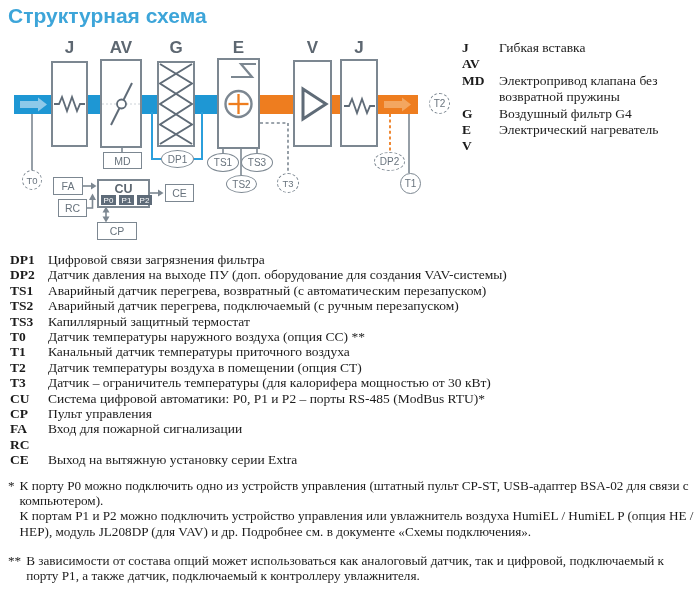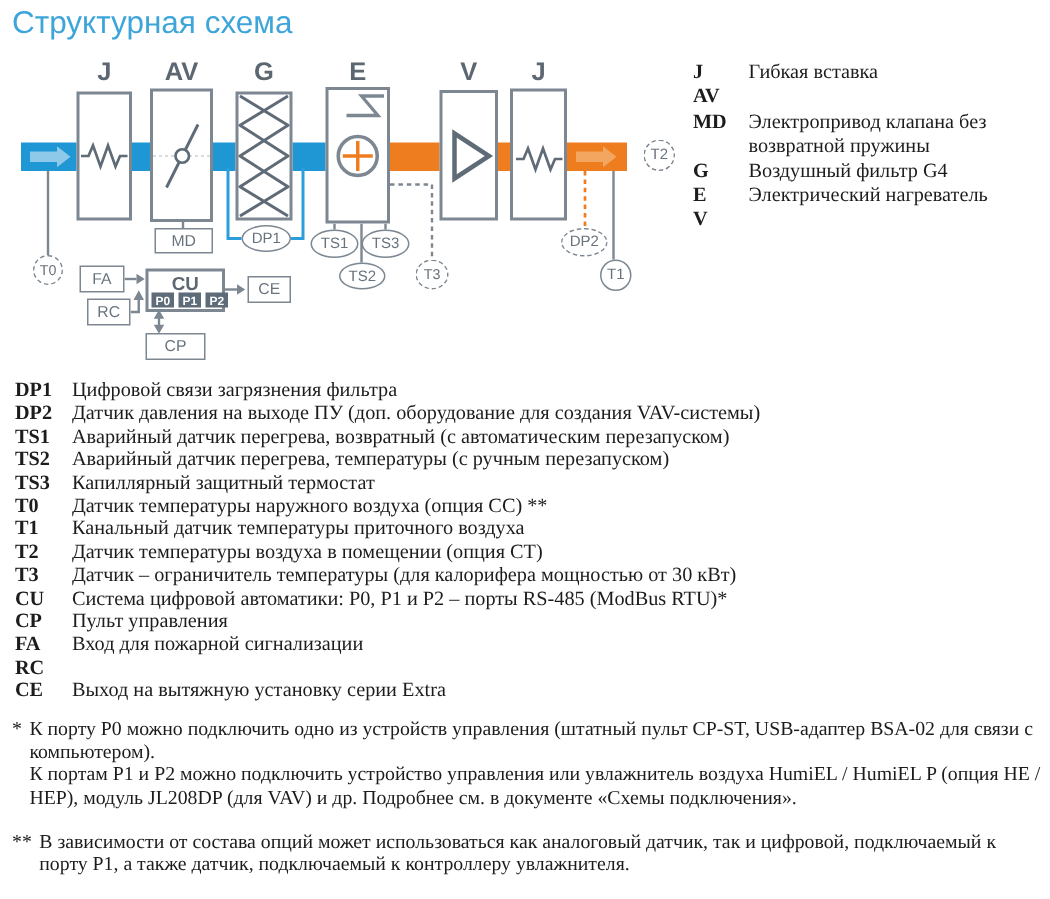--- a/index.html
+++ b/index.html
@@ -1,34 +1,34 @@
 <!DOCTYPE html>
 <html><head>
 <meta charset="utf-8">
 <style>
   html,body{margin:0;padding:0;background:#ffffff;}
   .page{position:relative;width:700px;height:599px;background:#fff;overflow:hidden;
         font-family:"Liberation Sans",sans-serif;}
-  .title{position:absolute;left:8px;top:4px;font-size:21px;font-weight:normal;color:#3da5d9;}
+  .title{position:absolute;left:8px;top:4px;font-size:21px;font-weight:bold;color:#3da5d9;}
   
   .diagram{position:absolute;left:0;top:0;width:700px;height:250px;}
   .dsvg{position:absolute;left:0;top:0;}
   .block{position:absolute;background:#fff;border:2px solid #7c8791;box-sizing:border-box;}
   .block svg{display:block;width:100%;height:100%;}
   .blockletter{position:absolute;top:38px;height:18px;text-align:center;
                font-size:17px;font-weight:bold;color:#5d6771;}
   .tag{position:absolute;box-sizing:border-box;border:1.8px solid #7c8791;background:#fff;
        color:#68737d;font-size:10.5px;display:flex;align-items:center;justify-content:center;}
   .oval{border-radius:50%;}
   .dashedb{border-style:dashed;border-width:1.6px;}
   .cu{position:absolute;box-sizing:border-box;border:2px solid #7c8791;background:#fff;}
   .cu .culabel{position:absolute;top:1px;left:0;width:100%;text-align:center;
                font-size:12.5px;font-weight:bold;color:#5d6771;}
   .ports{position:absolute;left:2px;bottom:1px;display:flex;gap:3px;}
-  .port{background:#5e6b79;color:#fff;font-size:8px;font-weight:bold;height:10px;
+  .port{background:#5e6b79;color:#fff;font-size:8px;font-weight:normal;height:10px;
         display:flex;align-items:center;justify-content:center;}
   
   .legend-right{position:absolute;left:462px;top:40px;width:236px;
                 font-family:"Liberation Serif",serif;font-size:13.5px;color:#1c1c1c;line-height:16.4px;}
   .lr-row{display:flex;}
   .lr-row .k{width:37px;font-weight:bold;flex:none;}
   .lr-row .t{width:185px;}
   .legend-bottom{position:absolute;left:10px;top:252px;width:686px;
                  font-family:"Liberation Serif",serif;font-size:13.5px;color:#1c1c1c;line-height:15.4px;}
   .lb-row{display:flex;white-space:nowrap;}
@@ -187,21 +187,21 @@
     <div class="lb-row">
         <span class="k">DP2</span>
         <span>Датчик давления на выходе ПУ (доп. оборудование для создания VAV-системы)</span>
       </div>
     <div class="lb-row">
         <span class="k">TS1</span>
         <span>Аварийный датчик перегрева, возвратный (с автоматическим перезапуском)</span>
       </div>
     <div class="lb-row">
         <span class="k">TS2</span>
-        <span>Аварийный датчик перегрева, температуры (с ручным перезапуском)</span>
+        <span>Аварийный датчик перегрева, подключаемый (с ручным перезапуском)</span>
       </div>
     <div class="lb-row">
         <span class="k">TS3</span>
         <span>Капиллярный защитный термостат</span>
       </div>
     <div class="lb-row">
         <span class="k">T0</span>
         <span>Датчик температуры наружного воздуха (опция СС) **</span>
       </div>
     <div class="lb-row">

